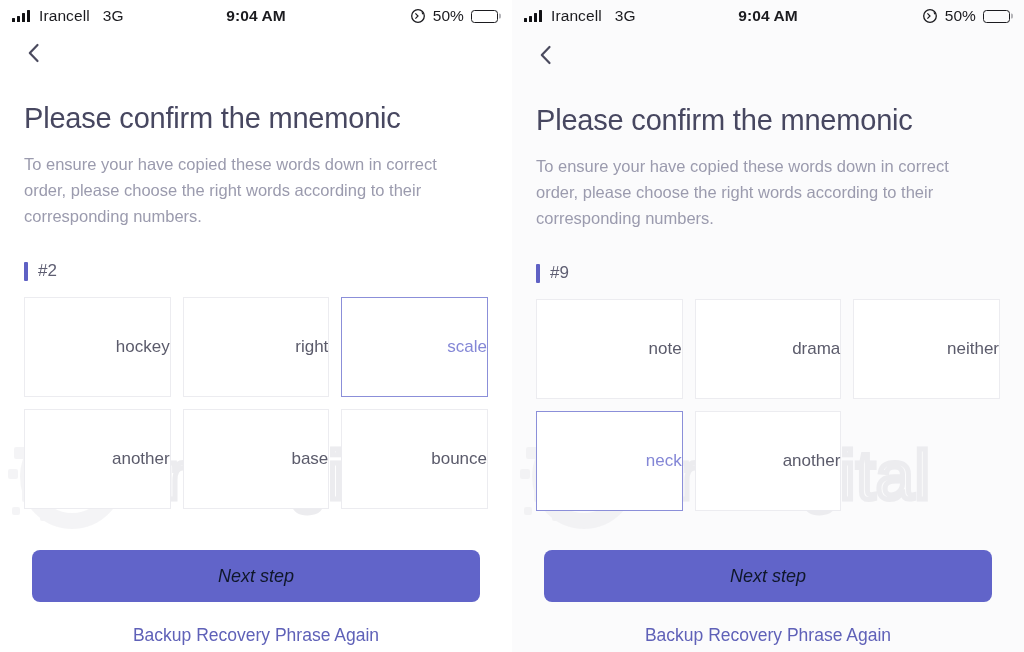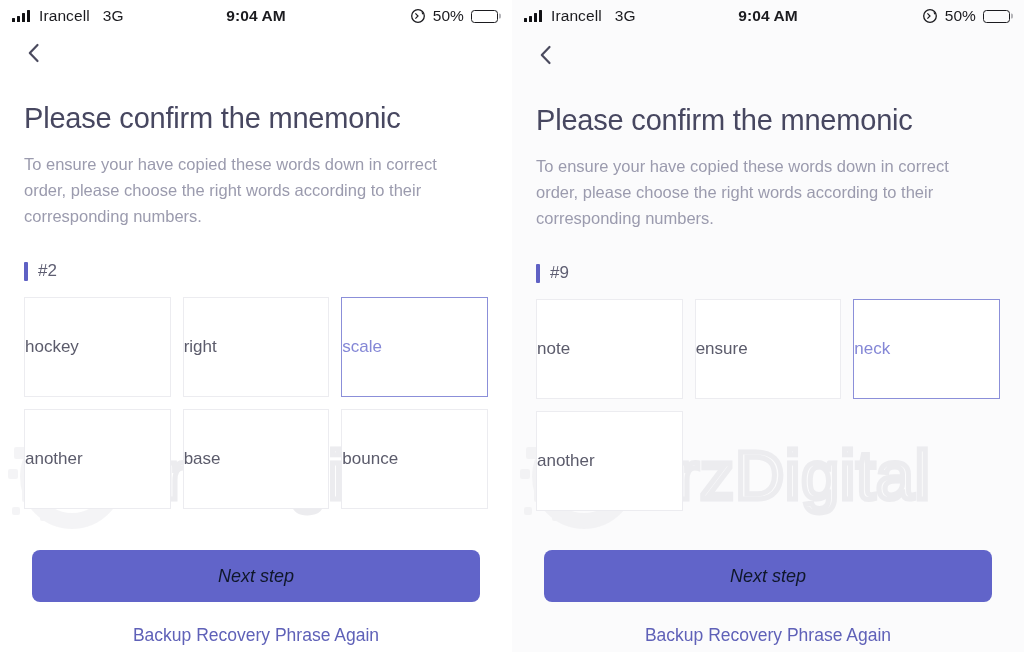--- a/index.html
+++ b/index.html
@@ -108,21 +108,21 @@
   .grid {
     margin-top: 16px;
     display: grid;
     grid-template-columns: repeat(3, 1fr);
     gap: 12px;
   }
   .tile {
     height: 100px;
     border: 1px solid #ececf0;
     background: #ffffff;
-    display: flex; align-items: center; justify-content: flex-start;
+    display: flex; align-items: center; justify-content: flex-end;
     font-size: 17px;
     color: #5b5b6b;
     cursor: pointer;
   }
   .tile.selected {
     border: 1.6px solid #8b8fd9;
     color: #8487d6;
   }
 
   .footer {
@@ -299,21 +299,24 @@
       <div class="index-row">
         <span class="index-bar"></span>
         <span class="index-label">#9</span>
       </div>
 
       <div class="grid">
         <div class="tile">
             <span>note</span>
           </div>
         <div class="tile">
-            <span>ensure</span>
+            <span>drama</span>
+          </div>
+        <div class="tile">
+            <span>neither</span>
           </div>
         <div class="tile selected">
             <span>neck</span>
           </div>
         <div class="tile">
             <span>another</span>
           </div>
       </div>
     </div>
 

